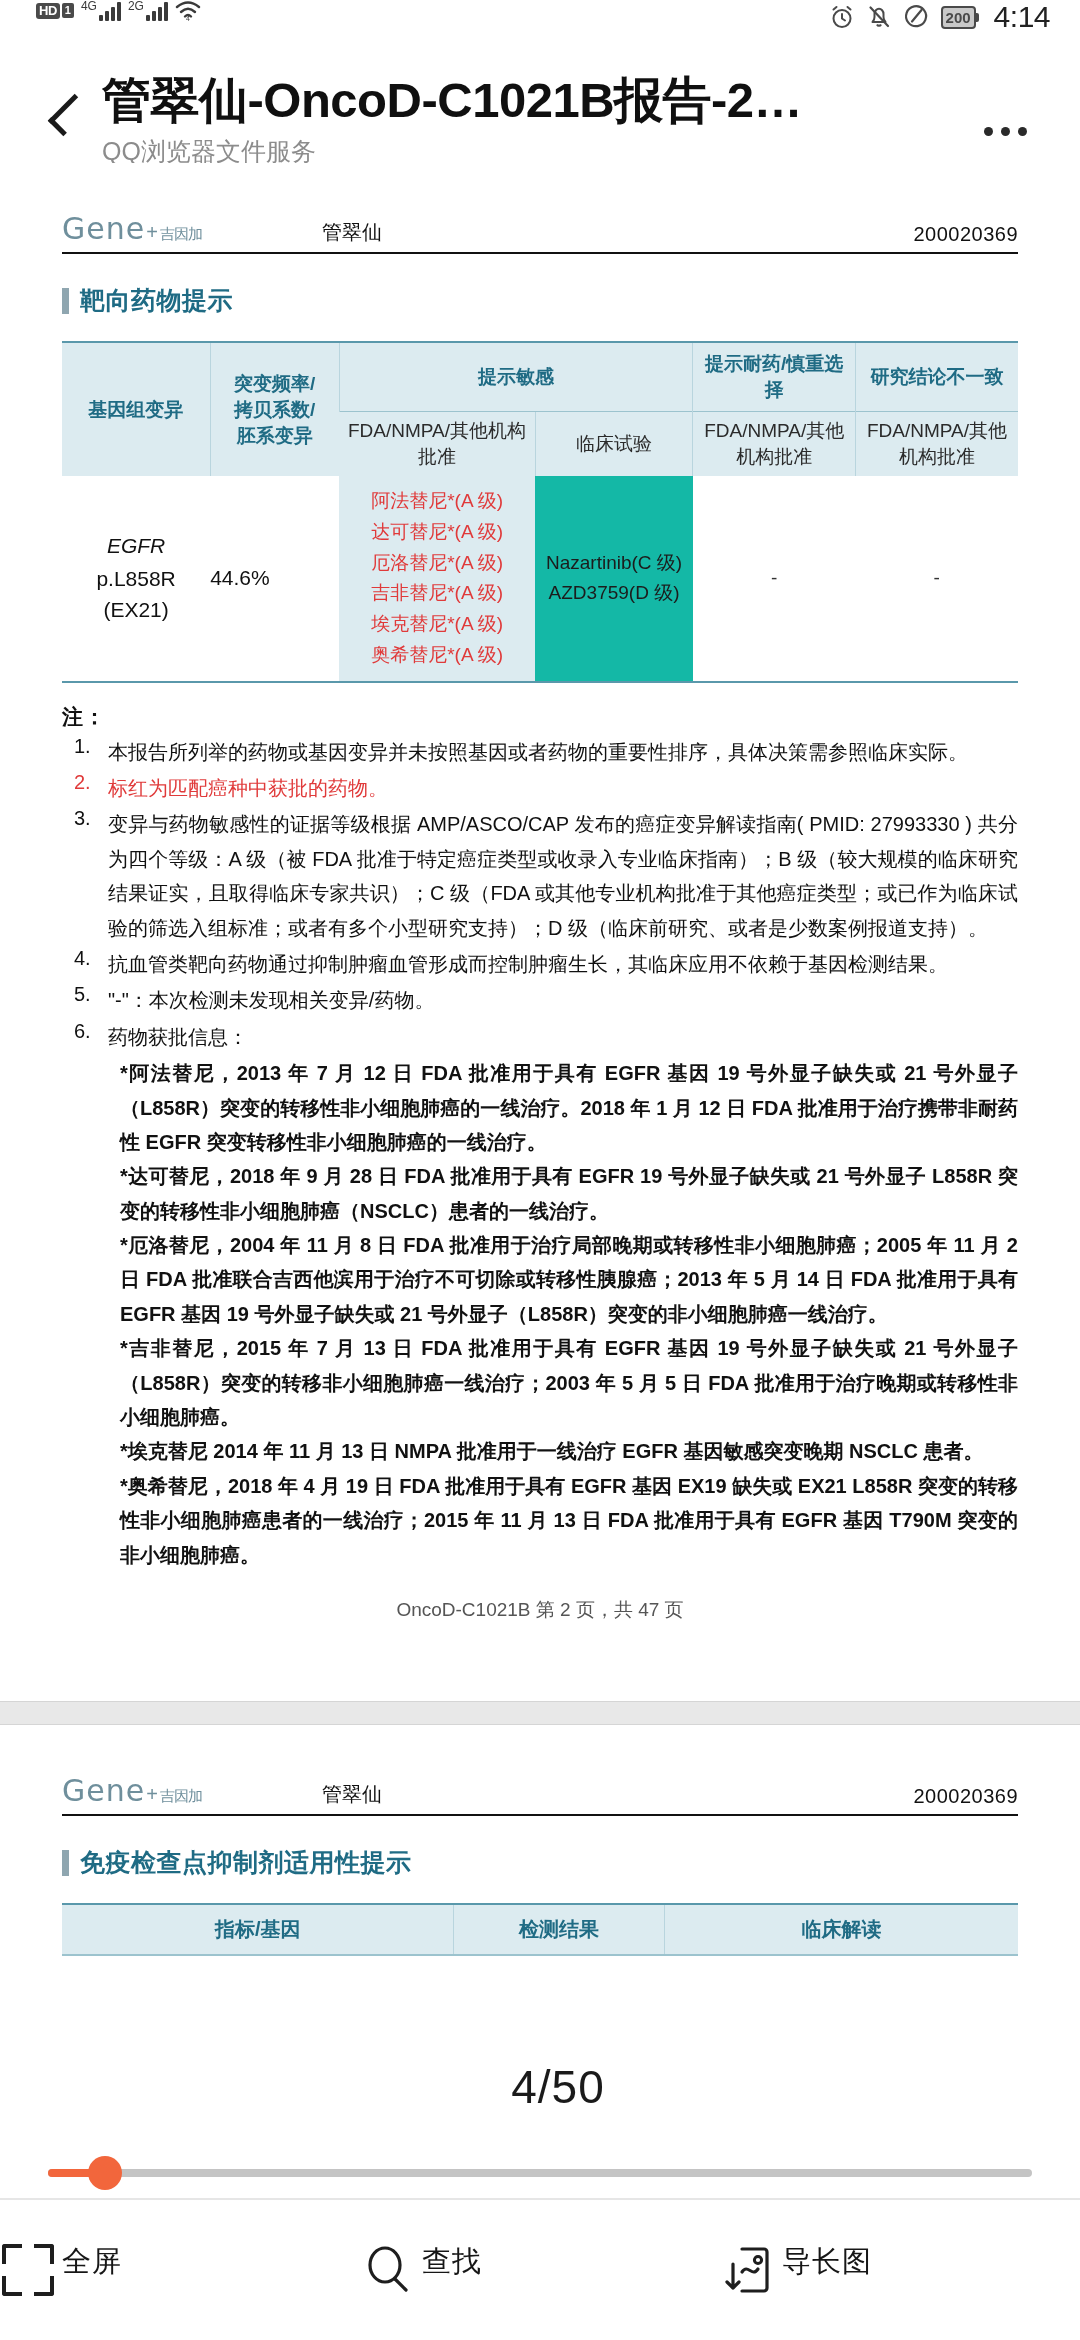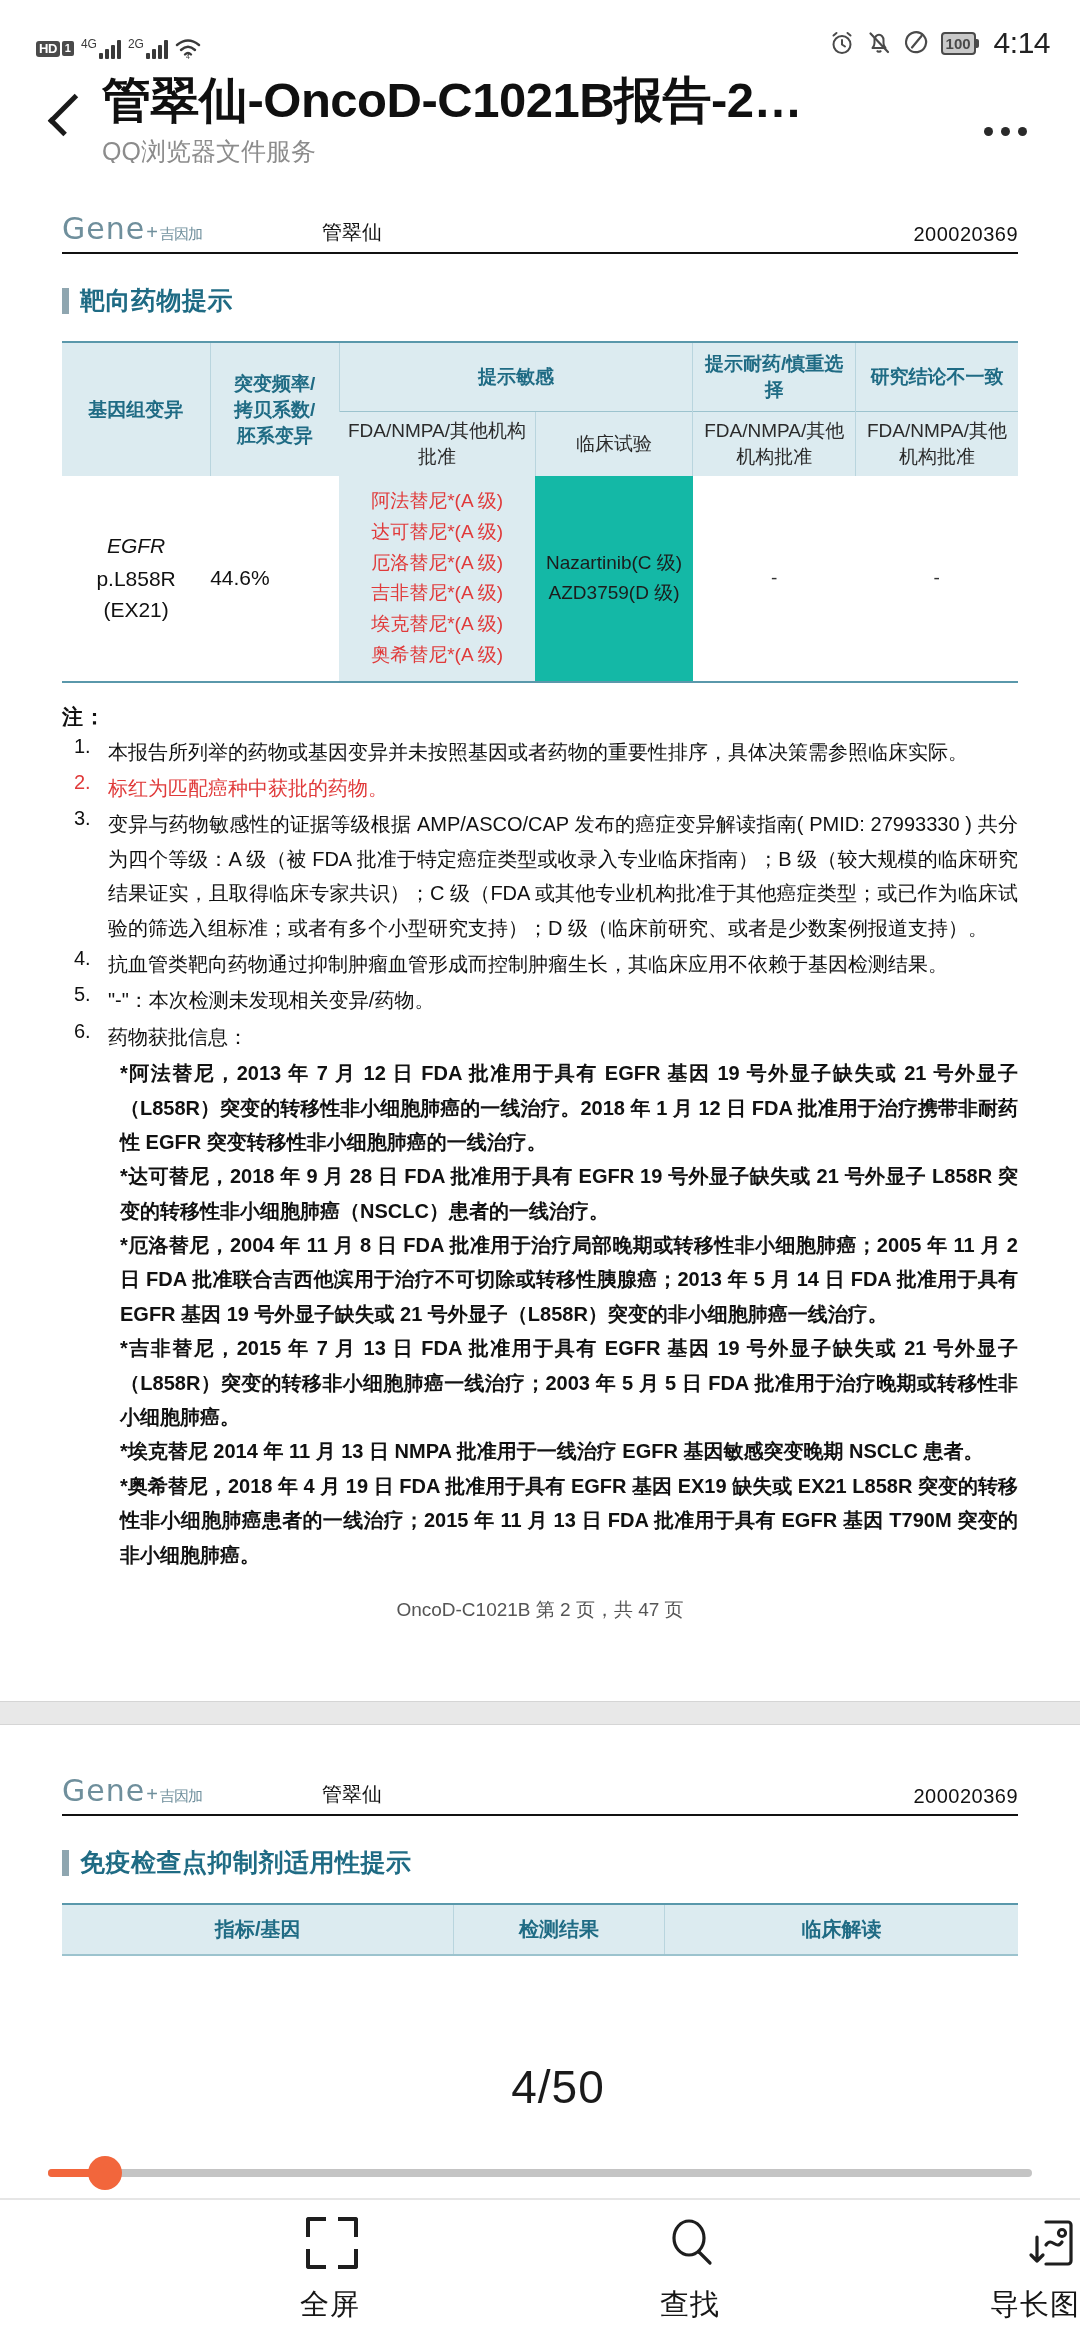--- a/index.html
+++ b/index.html
@@ -7,21 +7,21 @@
   body {
     font-family:"Liberation Sans","DejaVu Sans",sans-serif;
     background:#ffffff;
     overflow:hidden;
     position:relative;
   }
 
   
   .statusbar{
     height:60px; width:1080px;
-    display:flex; align-items:flex-end; justify-content:space-between;
+    display:flex; align-items:flex-start; justify-content:space-between;
     padding:0 30px 0 36px;
     background:#ffffff;
   }
   .sb-left{ display:flex; align-items:center; gap:7px; }
   .sb-right{ display:flex; align-items:center; gap:12px; }
   .hd-badge{
     display:inline-flex; align-items:center; gap:2px;
   }
   .hd-box{
     background:#4a4a4a; color:#fff; font-size:13px; font-weight:bold;
@@ -188,21 +188,21 @@
     position:absolute; left:88px; top:10px; width:34px; height:34px;
     background:#f2663c; border-radius:50%;
   }
 
   
   .toolbar{
     position:absolute; bottom:0; left:0; width:1080px; height:142px;
     background:#fff; border-top:2px solid #e6e6e6;
     display:flex; align-items:center; z-index:5;
   }
-  .tb-item{ flex:1; display:flex; flex-direction:column; align-items:flex-end; gap:14px; }
+  .tb-item{ flex:1; display:flex; align-items:flex-start; gap:6px; }
   .tb-label{ font-size:29px; color:#161616; letter-spacing:1px;}
   .tb-ico{ width:56px; height:56px; position:relative; }
 
   
   .ico-fs i{ position:absolute; width:20px; height:20px; border:4px solid #1e1e1e;}
   .ico-fs i.tl{ top:2px; left:2px; border-right:none; border-bottom:none; border-radius:3px 0 0 0;}
   .ico-fs i.tr{ top:2px; right:2px; border-left:none; border-bottom:none; border-radius:0 3px 0 0;}
   .ico-fs i.bl{ bottom:2px; left:2px; border-right:none; border-top:none; border-radius:0 0 0 3px;}
   .ico-fs i.br{ bottom:2px; right:2px; border-left:none; border-top:none; border-radius:0 0 3px 0;}
 
@@ -261,21 +261,21 @@
           <path d="M10 20.5a2.2 2.2 0 0 0 4 0" stroke="#4a4a4a" stroke-width="2" fill="none"></path>
           <path d="M3.5 3.5 21 22" stroke="#4a4a4a" stroke-width="2.2" stroke-linecap="round"></path>
         </svg>
     </span>
     <span class="sb-icon">
       <svg width="26" height="26" viewBox="0 0 26 26">
           <path d="M20.5 5.5a10 10 0 1 0 .5.6" stroke="#4a4a4a" stroke-width="2.2" fill="none" stroke-linecap="round"></path>
           <path d="M9 17.5 18.5 6" stroke="#4a4a4a" stroke-width="2.2" stroke-linecap="round"></path>
         </svg>
     </span>
-    <span class="batt"><span>100</span></span>
+    <span class="batt"><span>200</span></span>
     <span class="clock">4:14</span>
   </div>
 </div>
 
 <div class="appbar">
   <div class="back-btn">
     <span class="back-chev"></span>
   </div>
   <div class="title-wrap">
     <div class="doc-title">管翠仙-OncoD-C1021B报告-2…</div>

